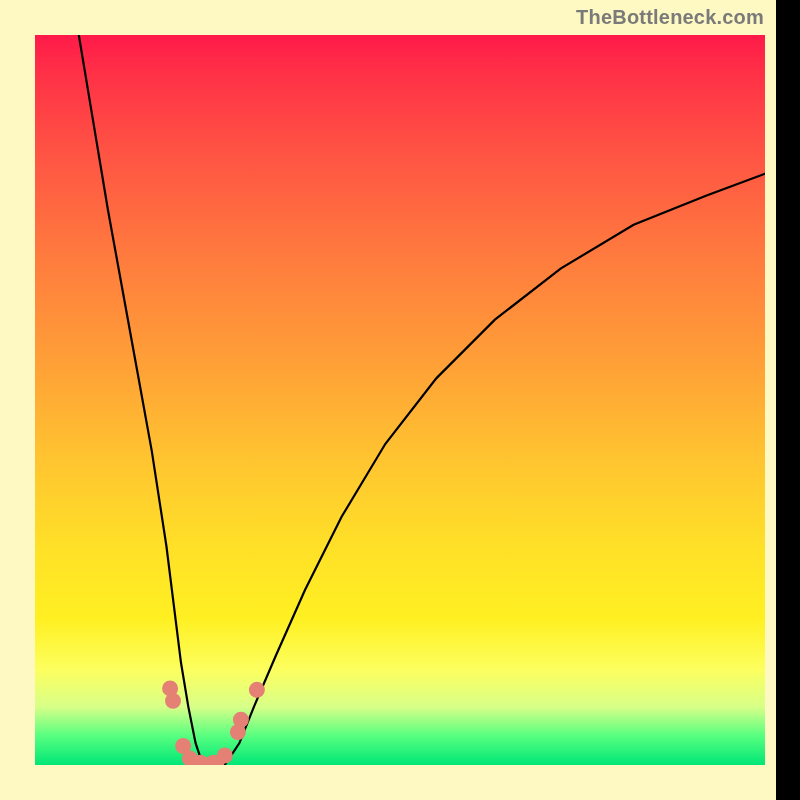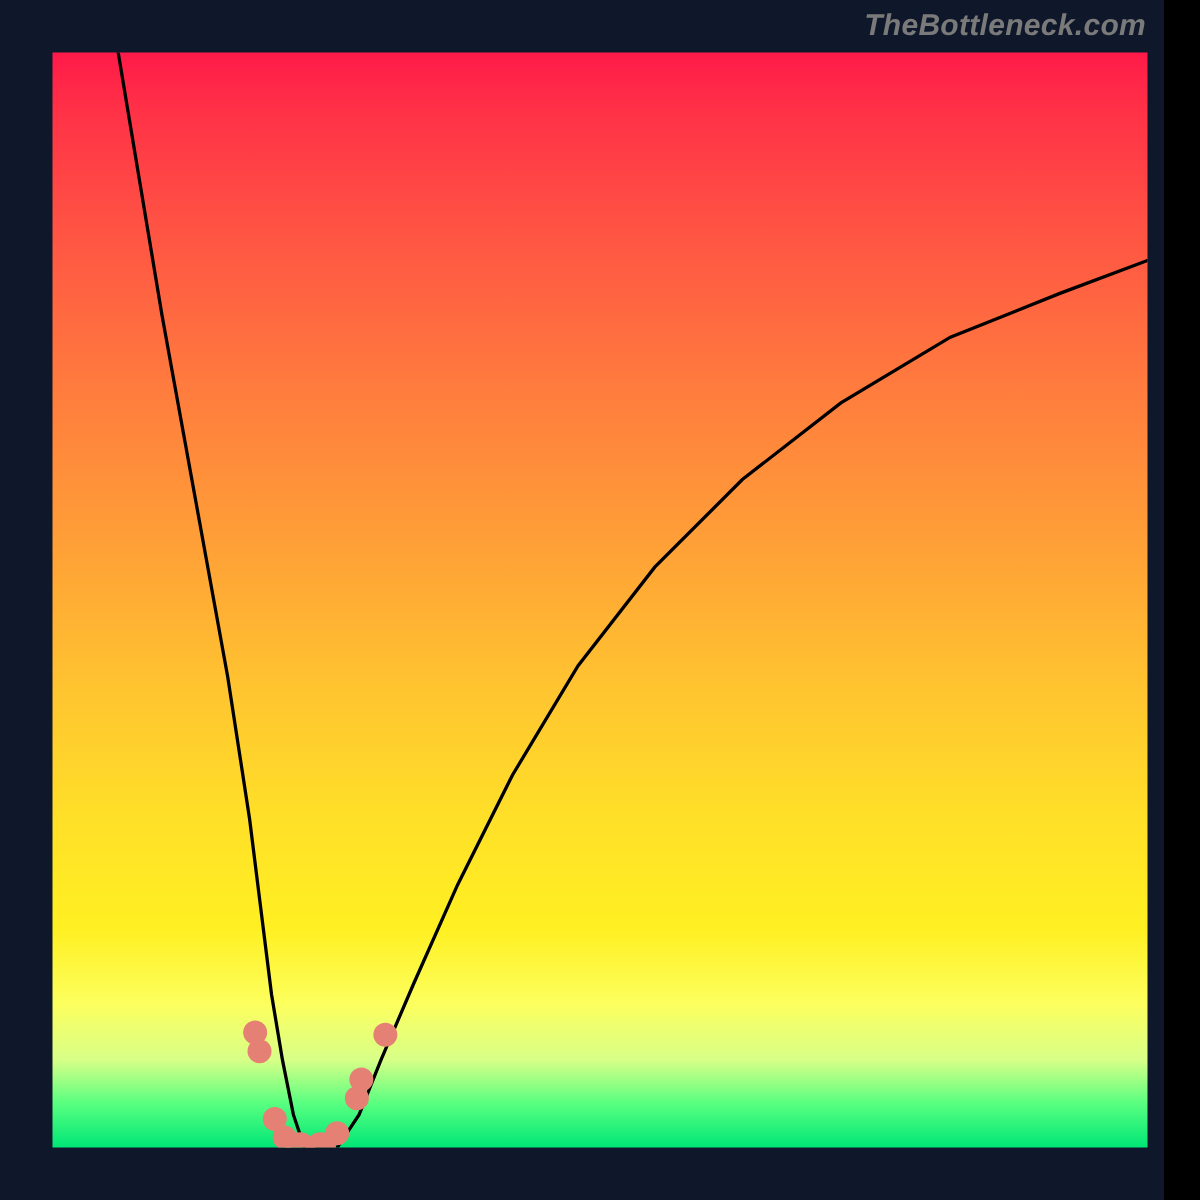--- a/index.html
+++ b/index.html
@@ -8,22 +8,21 @@
     width: 800px;
     height: 800px;
     background: #000;
     overflow: hidden;
     font-family: Arial, Helvetica, sans-serif;
   }
   .frame {
     position: absolute;
     left: 0; top: 0;
     width: 776px; height: 800px;
-    background: #0f172a;
-    font-style: italic;
+    background: #fef9c3;
   }
   .plot-area {
     position: absolute;
     left: 35px;
     top: 35px;
     width: 730px;
     height: 730px;
     background: linear-gradient(
       to bottom,
       #ff1a49 0%,

